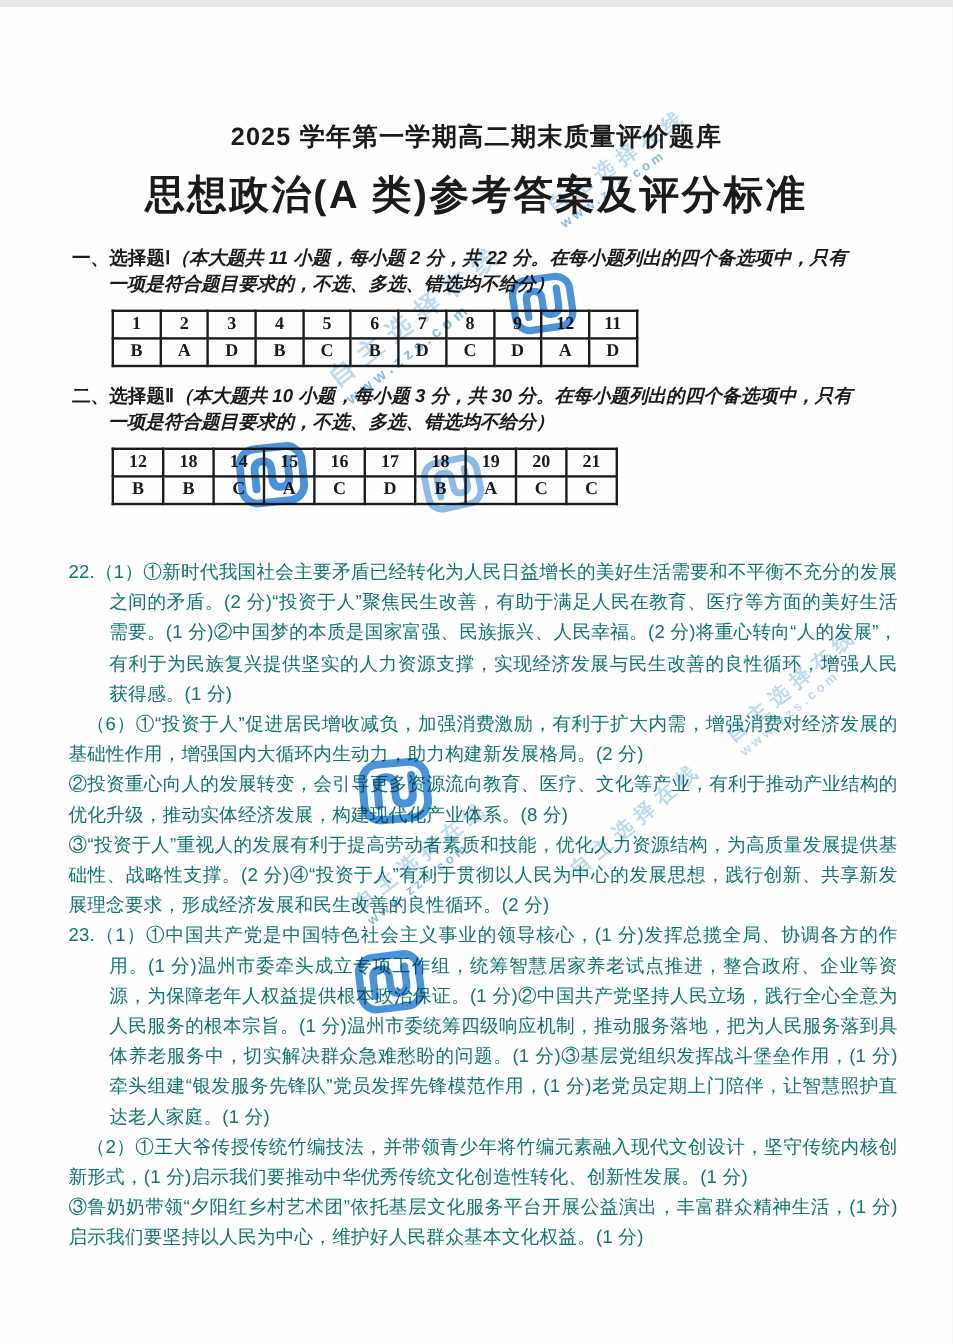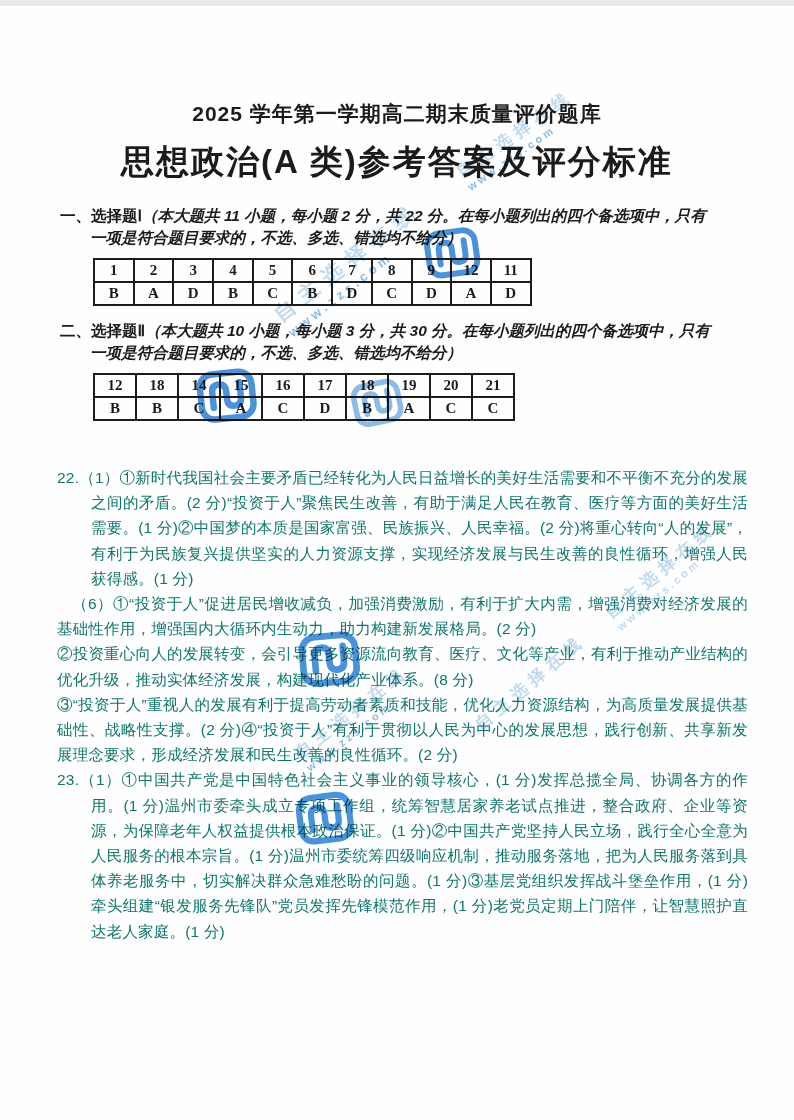--- a/index.html
+++ b/index.html
@@ -123,20 +123,22 @@
 
   <div class="body-text">
     <div>
         <p class="para hang">22.（1）①新时代我国社会主要矛盾已经转化为人民日益增长的美好生活需要和不平衡不充分的发展之间的矛盾。(2 分)“投资于人”聚焦民生改善，有助于满足人民在教育、医疗等方面的美好生活需要。(1 分)②中国梦的本质是国家富强、民族振兴、人民幸福。(2 分)将重心转向“人的发展”，有利于为民族复兴提供坚实的人力资源支撑，实现经济发展与民生改善的良性循环，增强人民获得感。(1 分)</p>
         <p class="para lead">（6）①“投资于人”促进居民增收减负，加强消费激励，有利于扩大内需，增强消费对经济发展的基础性作用，增强国内大循环内生动力，助力构建新发展格局。(2 分)</p>
         <p class="para flush">②投资重心向人的发展转变，会引导更多资源流向教育、医疗、文化等产业，有利于推动产业结构的优化升级，推动实体经济发展，构建现代化产业体系。(8 分)</p>
         <p class="para flush">③“投资于人”重视人的发展有利于提高劳动者素质和技能，优化人力资源结构，为高质量发展提供基础性、战略性支撑。(2 分)④“投资于人”有利于贯彻以人民为中心的发展思想，践行创新、共享新发展理念要求，形成经济发展和民生改善的良性循环。(2 分)</p>
       </div>
     <div>
         <p class="para hang">23.（1）①中国共产党是中国特色社会主义事业的领导核心，(1 分)发挥总揽全局、协调各方的作用。(1 分)温州市委牵头成立专项工作组，统筹智慧居家养老试点推进，整合政府、企业等资源，为保障老年人权益提供根本政治保证。(1 分)②中国共产党坚持人民立场，践行全心全意为人民服务的根本宗旨。(1 分)温州市委统筹四级响应机制，推动服务落地，把为人民服务落到具体养老服务中，切实解决群众急难愁盼的问题。(1 分)③基层党组织发挥战斗堡垒作用，(1 分)牵头组建“银发服务先锋队”党员发挥先锋模范作用，(1 分)老党员定期上门陪伴，让智慧照护直达老人家庭。(1 分)</p>
+        <p class="para lead">（2）①王大爷传授传统竹编技法，并带领青少年将竹编元素融入现代文创设计，坚守传统内核创新形式，(1 分)启示我们要推动中华优秀传统文化创造性转化、创新性发展。(1 分)</p>
+        <p class="para flush">③鲁奶奶带领“夕阳红乡村艺术团”依托基层文化服务平台开展公益演出，丰富群众精神生活，(1 分)启示我们要坚持以人民为中心，维护好人民群众基本文化权益。(1 分)</p>
       </div>
   </div>
 
   <div class="wm-layer">
 
     <div class="wm sm" style="left:452px; top:158px; transform:rotate(-35deg);">
       <div class="wm-cn faint">自主选择在线</div>
       <div class="wm-url">www.zzs.com</div>
     </div>
 

